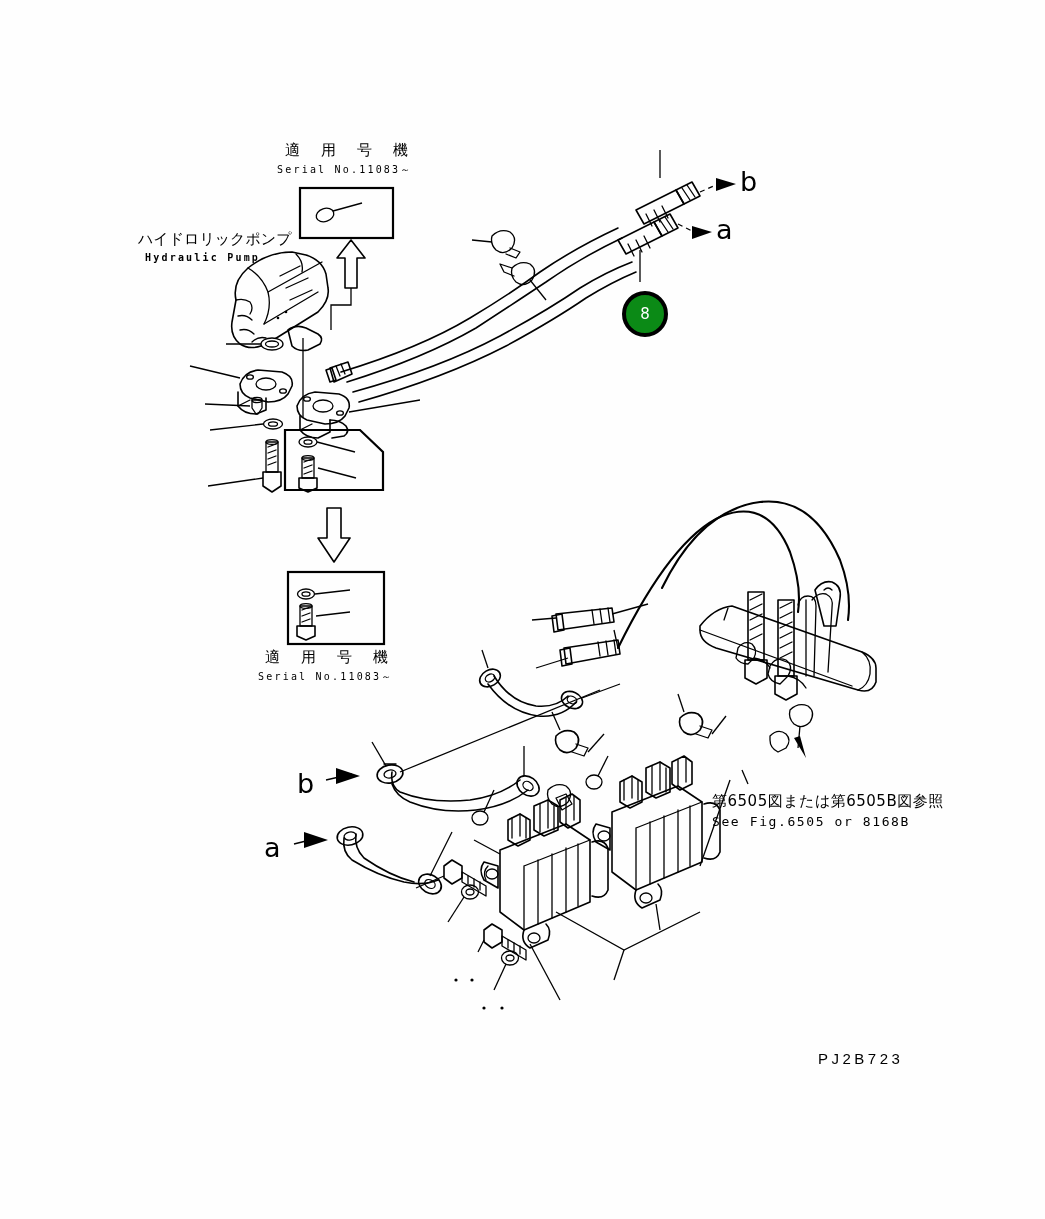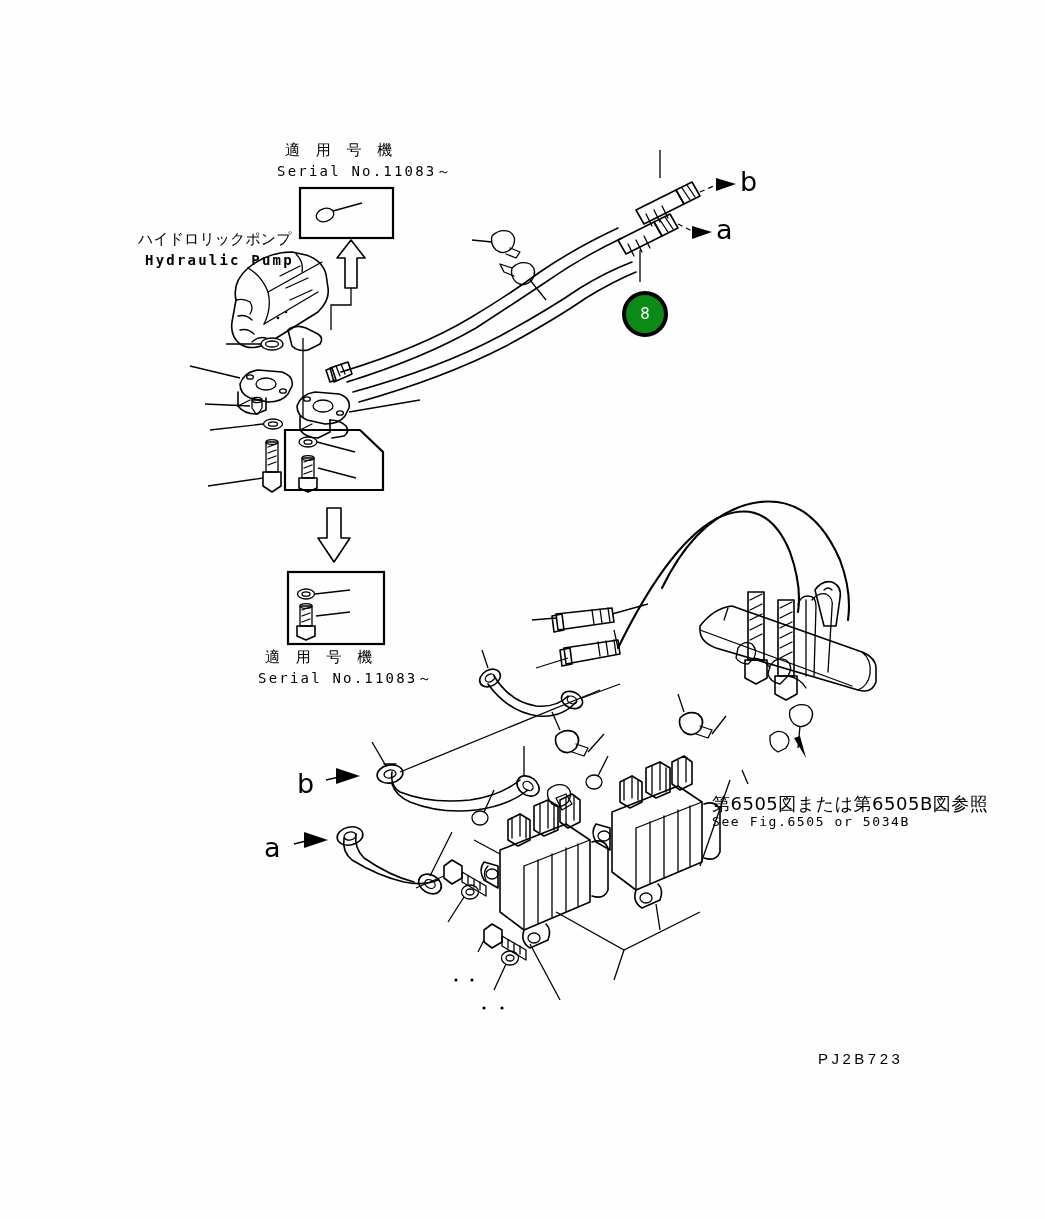--- a/index.html
+++ b/index.html
@@ -13,24 +13,24 @@
   .ln{fill:none;stroke:#000;stroke-width:1.6;stroke-linecap:round;stroke-linejoin:round;}
   .ln-t{fill:none;stroke:#000;stroke-width:1.3;stroke-linecap:round;stroke-linejoin:round;}
   .ln-h{fill:none;stroke:#000;stroke-width:2.1;stroke-linecap:round;stroke-linejoin:round;}
   .fillw-t{fill:#fff;stroke:#000;stroke-width:1.3;stroke-linejoin:round;}
   .box{fill:none;stroke:#000;stroke-width:2.2;}
   .lead{fill:none;stroke:#000;stroke-width:1.3;}
   .dash{fill:none;stroke:#000;stroke-width:1.3;stroke-dasharray:5 4;}
   .solidblk{fill:#000;stroke:none;}
 
   .lbl{position:absolute;color:#000;white-space:pre;}
-  .jp{font-family:Liberation Serif, serif;letter-spacing:6px;font-size:15px;}
-  .en{font-family:"DejaVu Sans Mono","Liberation Mono",monospace;font-size:14px;letter-spacing:2.2px;}
+  .jp{font-family:Liberation Mono, monospace;letter-spacing:6px;font-size:15px;}
+  .en{font-family:"DejaVu Sans Mono","Liberation Mono",monospace;font-size:10px;letter-spacing:2.2px;}
   .en-s{font-family:"DejaVu Sans Mono","Liberation Mono",monospace;font-size:13px;letter-spacing:1.6px;}
-  .jp-s{font-family:"DejaVu Sans","Liberation Sans",sans-serif;font-size:18px;letter-spacing:0.5px;}
+  .jp-s{font-family:"DejaVu Sans","Liberation Sans",sans-serif;font-size:15px;letter-spacing:0.5px;}
   .kana{font-family:"DejaVu Sans","Liberation Sans",sans-serif;font-size:15px;letter-spacing:0px;}
   .ab{font-family:"DejaVu Sans","Liberation Sans",sans-serif;font-size:27px;}
   .dwg{font-family:Liberation Sans, sans-serif;font-size:15px;letter-spacing:3.5px;}
 
   .badge{
     position:absolute;width:46px;height:46px;border-radius:50%;
     background:#0b8a16;border:4px solid #000;box-sizing:border-box;
     display:flex;align-items:center;justify-content:center;
     color:#fff;font-family:"DejaVu Sans","Liberation Sans",sans-serif;font-size:15px;
   }
@@ -423,21 +423,21 @@
 <div class="lbl jp" style="left:285px;top:141px;">適 用 号 機</div>
 <div class="lbl en" style="left:277px;top:163px;">Serial No.11083～</div>
 
 <div class="lbl kana" style="left:138px;top:230px;">ハイドロリックポンプ</div>
 <div class="lbl en" style="left:145px;top:252px;font-weight:bold;">Hydraulic Pump</div>
 
 <div class="lbl jp" style="left:265px;top:648px;">適 用 号 機</div>
 <div class="lbl en" style="left:258px;top:670px;">Serial No.11083～</div>
 
 <div class="lbl jp-s" style="left:712px;top:792px;">第6505図または第6505B図参照</div>
-<div class="lbl en-s" style="left:712px;top:814px;">See Fig.6505 or 5034B</div>
+<div class="lbl en-s" style="left:712px;top:814px;">See Fig.6505 or 8168B</div>
 
 <div class="lbl ab" style="left:740px;top:166px;">b</div>
 <div class="lbl ab" style="left:716px;top:214px;">a</div>
 <div class="lbl ab" style="left:297px;top:768px;">b</div>
 <div class="lbl ab" style="left:264px;top:832px;">a</div>
 
 <div class="lbl dwg" style="left:818px;top:1050px;">PJ2B723</div>
 
 <div class="badge" style="left:622px;top:291px;">
   <span>8</span>

